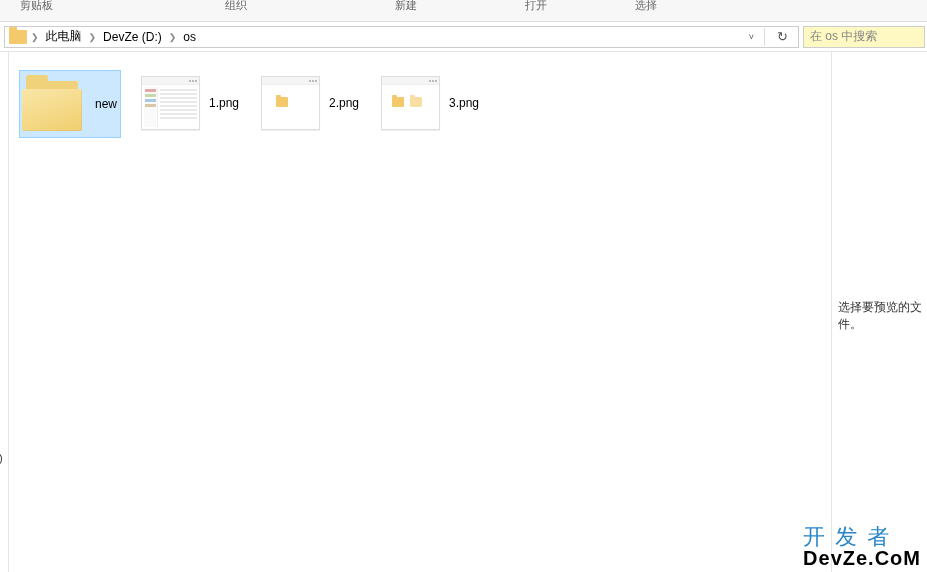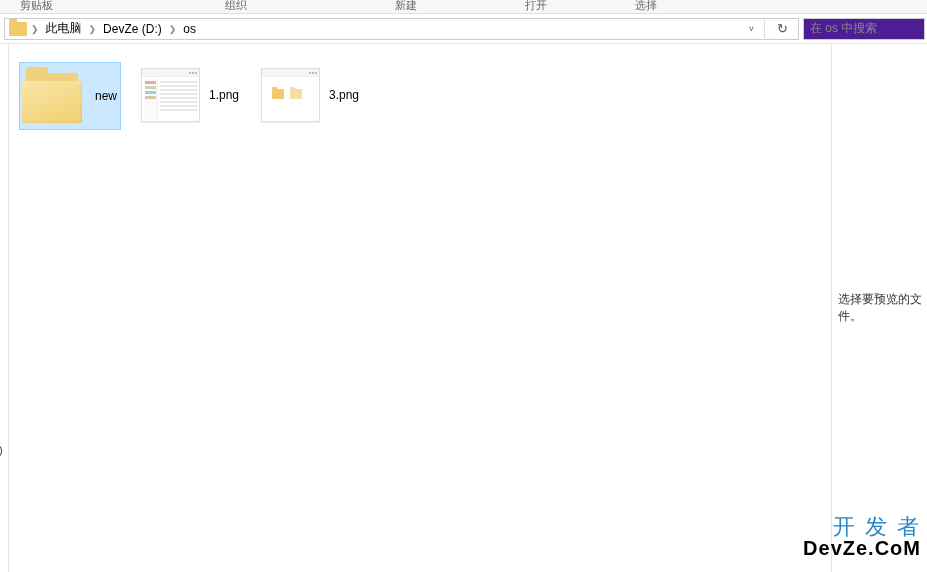--- a/index.html
+++ b/index.html
@@ -1,30 +1,30 @@
 <!DOCTYPE html>
 <html><head>
 <meta charset="utf-8">
 <style>
   * { box-sizing: border-box; margin: 0; padding: 0; font-family: "Microsoft YaHei", "Segoe UI", sans-serif; }
   body { width: 927px; height: 572px; background: #fff; overflow: hidden; font-size: 12px; color: #333; position: relative; }
 
-  .ribbon-groups { height: 14px; display: flex; background: #f7f7f7; border-bottom: 1px solid #e0e0e0; position: relative; }
+  .ribbon-groups { height: 22px; display: flex; background: #f7f7f7; border-bottom: 1px solid #e0e0e0; position: relative; }
   .ribbon-group-label { position: absolute; top: -2px; font-size: 11px; color: #666; }
 
   .addr-row { height: 30px; display: flex; align-items: center; border-bottom: 1px solid #e5e5e5; }
   .address-bar { flex: 1; height: 22px; margin: 0 4px; border: 1px solid #ccc; display: flex; align-items: center; padding: 0 4px; gap: 2px; background: #fff; }
   .folder-ico { width: 18px; height: 14px; background: #f3c96b; border-radius: 1px; position: relative; }
   .folder-ico::before { content: ""; position: absolute; top: -3px; left: 0; width: 8px; height: 3px; background: #f3c96b; border-radius: 1px 1px 0 0; }
   .crumb { padding: 4px 3px; color: #000; cursor: default; font-size: 12px; }
   .crumb-sep { color: #888; font-size: 9px; padding: 0 2px; }
   .addr-end { margin-left: auto; display: flex; align-items: center; gap: 6px; }
   .addr-drop { font-size: 9px; color: #555; padding: 0 4px; }
   .refresh-btn { padding: 0 6px; color: #555; font-size: 13px; }
-  .search-box { width: 122px; height: 22px; margin-right: 2px; border: 1px solid #ccc; display: flex; align-items: center; padding: 4px 6px; color: #888; font-size: 12px; background: #4c1d95; }
+  .search-box { width: 122px; height: 22px; margin-right: 2px; border: 1px solid #ccc; display: flex; align-items: center; padding: 4px 6px; color: #888; font-size: 12px; background: #fef9c3; }
 
   .body-area { display: flex; height: calc(572px - 14px - 30px); }
   .side-nav { width: 9px; border-right: 1px solid #e5e5e5; background: #fff; position: relative; }
   .side-item { position: absolute; left: -48px; white-space: nowrap; font-size: 11px; color: #333; }
   .file-pane { flex: 1; padding: 18px 10px; display: flex; align-items: flex-start; gap: 18px; position: relative; }
   .preview-pane { width: 96px; border-left: 1px solid #e5e5e5; display: flex; align-items: center; justify-content: center; }
   .preview-msg { font-size: 12px; color: #333; text-align: left; padding: 0 0 0 6px; }
 
   .item { width: 102px; display: flex; flex-direction: row; align-items: center; gap: 9px; padding: 6px 2px; }
   .item.selected { border: 1px solid #99d1ff; background: #cce8ff; }
@@ -39,21 +39,21 @@
   .wnd-chrome { height: 8px; background: #f5f5f5; border-bottom: 1px solid #eee; display: flex; align-items: center; justify-content: flex-end; gap: 1px; padding-right: 2px; }
   .wnd-chrome span { width: 2px; height: 2px; background: #bbb; }
   .mini-folder { position: absolute; width: 12px; height: 10px; background: #f3c96b; border-radius: 1px; }
   .mini-folder::before { content:""; position:absolute; top:-2px; left:0; width:5px; height:2px; background:#f3c96b; border-radius:1px 1px 0 0; }
 
   .t1-side { position:absolute; left:2px; top:10px; width:14px; height:40px; background:#fafafa; border-right:1px solid #eee; }
   .t1-side .ln { height:3px; margin:2px 1px; background:#e5a8a8; }
   .t1-main { position:absolute; left:18px; top:10px; right:2px; bottom:2px; }
   .t1-main .row { height:2px; margin:2px 0; background:#e8e8e8; }
 
-  .watermark { position: absolute; right: 6px; bottom: 14px; text-align: right; pointer-events: none; }
+  .watermark { position: absolute; right: 6px; bottom: 4px; text-align: left; pointer-events: none; }
   .wm1 { font-size: 22px; color: #2a86c7; font-weight: 500; letter-spacing: 2px; line-height: 1; }
   .wm2 { font-size: 20px; color: #000000; font-weight: 700; letter-spacing: 1px; line-height: 1; }
 </style>
 </head>
 <body>
 
 <div class="ribbon-groups">
   <span class="ribbon-group-label" style="left:20px">剪贴板</span>
   <span class="ribbon-group-label" style="left:225px">组织</span>
   <span class="ribbon-group-label" style="left:395px">新建</span>
@@ -118,20 +118,31 @@
             <div class="row"></div>
             <div class="row"></div>
             <div class="row"></div>
             <div class="row"></div>
             <div class="row"></div>
           </div>
       </div>
       <div class="item-label">1.png</div>
     </div>
 
+    <div class="item">
+      <div class="png-thumb">
+        <div class="wnd-chrome">
+            <span></span>
+            <span></span>
+            <span></span>
+          </div>
+        <div class="mini-folder" style="left:14px; top:20px"></div>
+      </div>
+      <div class="item-label">2.png</div>
+    </div>
 
     <div class="item">
       <div class="png-thumb">
         <div class="wnd-chrome">
             <span></span>
             <span></span>
             <span></span>
           </div>
         <div class="mini-folder" style="left:10px; top:20px"></div>
         <div class="mini-folder" style="left:28px; top:20px; opacity:.6"></div>

